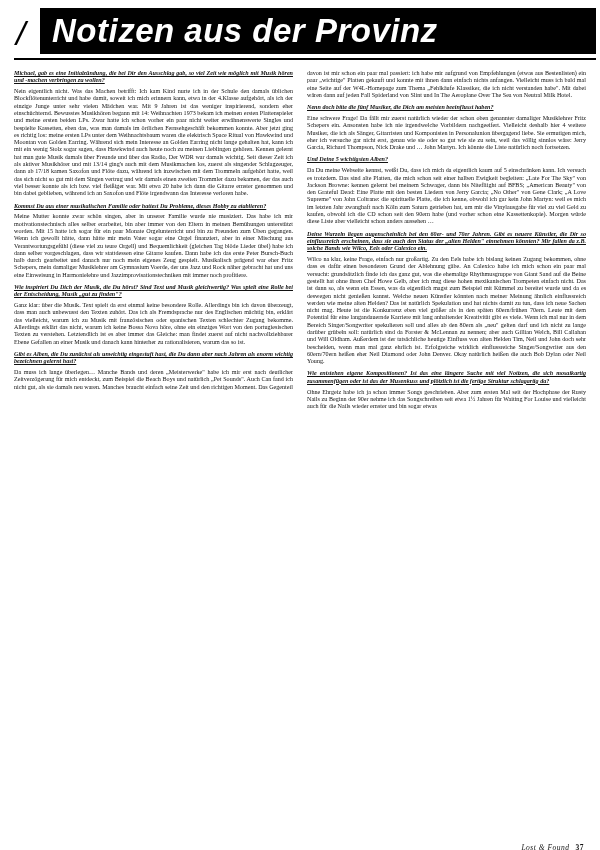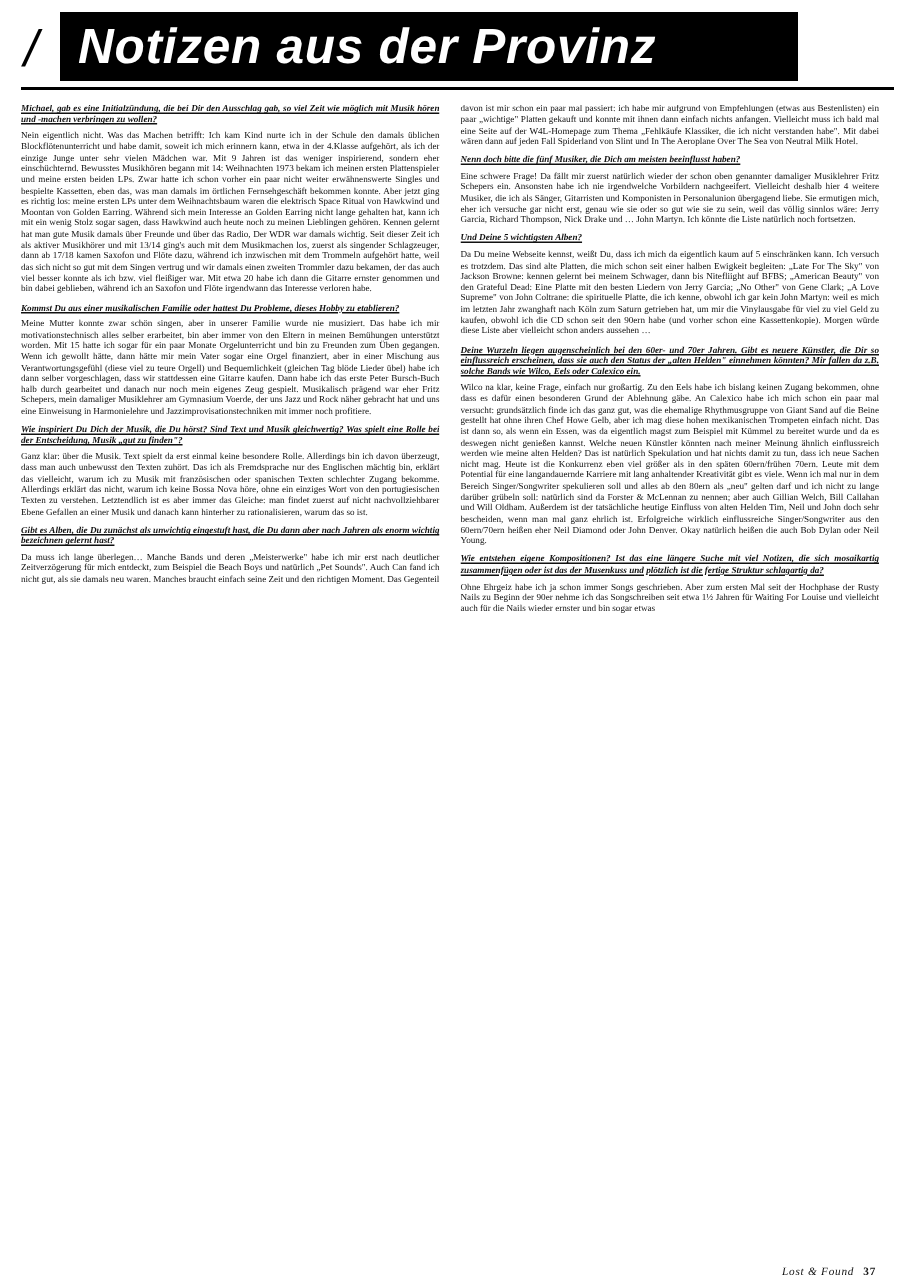--- a/index.html
+++ b/index.html
@@ -36,21 +36,21 @@
     font-size: 34px;
     font-weight: 400;
     color: #000;
     font-style: italic;
     letter-spacing: -1px;
   }
   .mast-title {
     position: absolute;
     left: 26px;
     top: 0px;
-    width: 492px;
+    width: 556px;
     height: 46px;
     background: #000;
     color: #fff;
     font-family: "Liberation Sans", sans-serif;
     font-weight: 700;
     font-style: italic;
     font-size: 33px;
     letter-spacing: 0.5px;
     line-height: 46px;
     padding-left: 12px;

